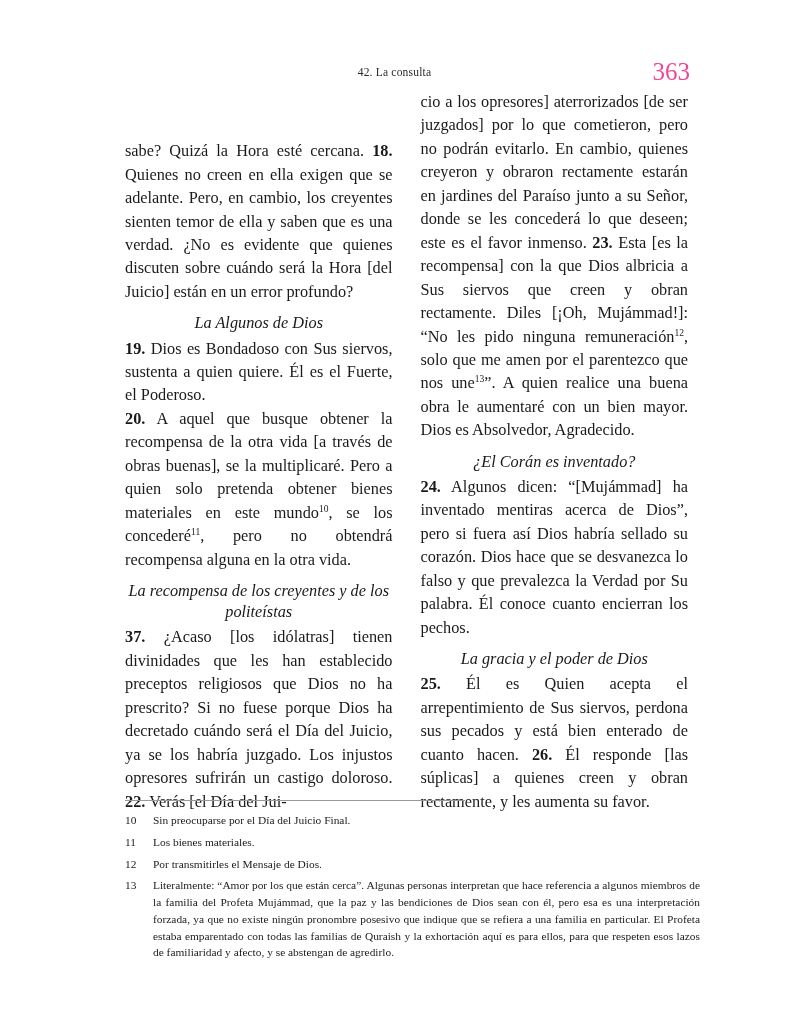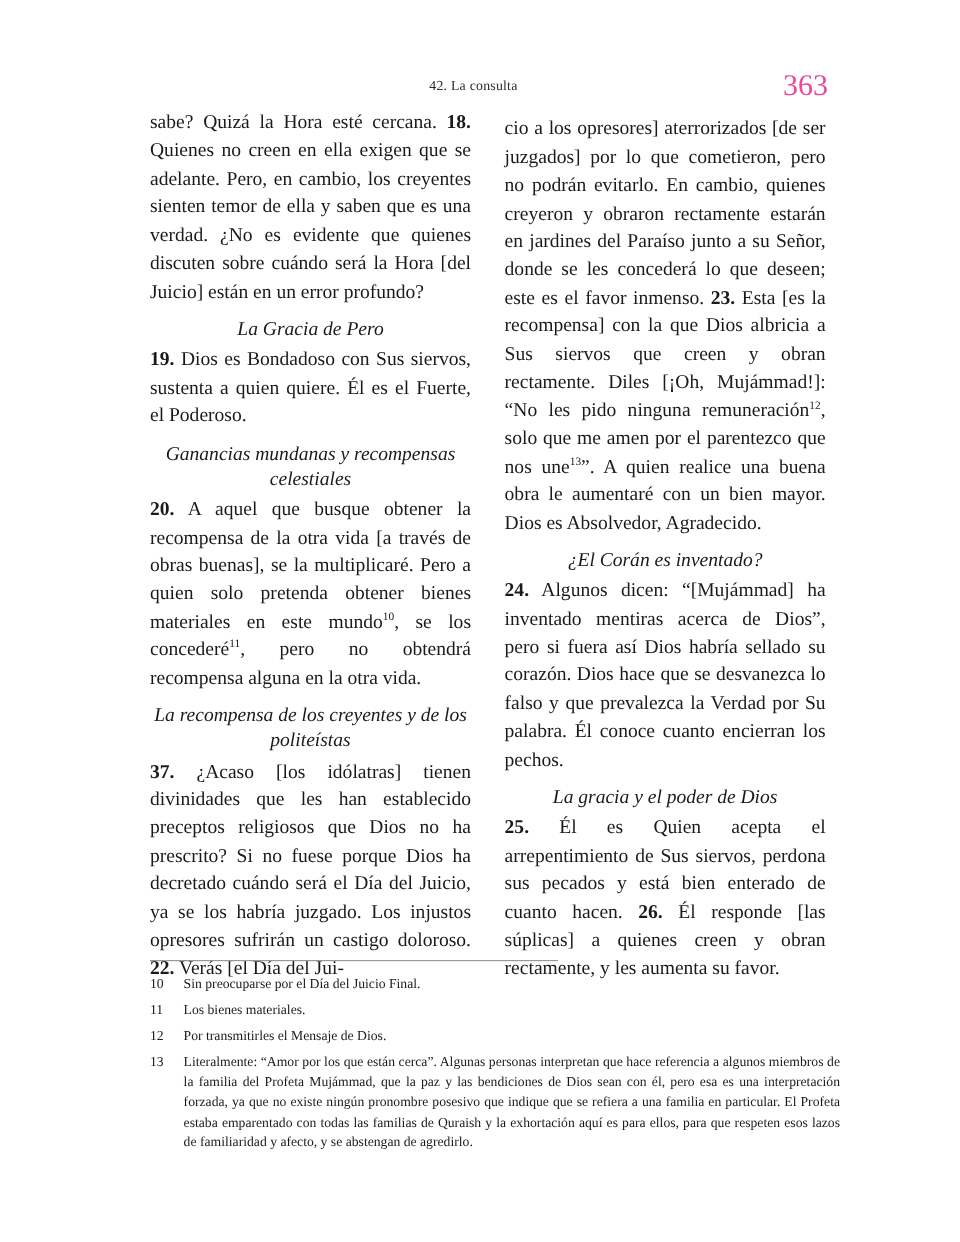--- a/index.html
+++ b/index.html
@@ -115,23 +115,22 @@
 <div class="page">
 
   <div class="header">
     <div class="running-head">42. La consulta</div>
     <div class="folio">363</div>
   </div>
 
   <div class="columns">
     <div class="col" id="col-0">
         <p>sabe? Quizá la Hora esté cercana. <span class="vnum">18.</span> Quienes no creen en ella exigen que se adelante. Pero, en cambio, los creyentes sienten temor de ella y saben que es una verdad. ¿No es evidente que quienes discuten sobre cuándo será la Hora [del Juicio] están en un error profundo?</p>
-        <div class="subhead">La Gracia de Pero</div>
+        <div class="subhead">La Algunos de Dios</div>
         <p><span class="vnum">19.</span> Dios es Bondadoso con Sus siervos, sustenta a quien quiere. Él es el Fuerte, el Poderoso.</p>
-        <div class="subhead">Ganancias mundanas y recompensas celestiales</div>
         <p><span class="vnum">20.</span> A aquel que busque obtener la recompensa de la otra vida [a través de obras buenas], se la multiplicaré. Pero a quien solo pretenda obtener bienes materiales en este mundo<sup>10</sup>, se los concederé<sup>11</sup>, pero no obtendrá recompensa alguna en la otra vida.</p>
         <div class="subhead">La recompensa de los creyentes y de los politeístas</div>
         <p><span class="vnum">37.</span> ¿Acaso [los idólatras] tienen divinidades que les han establecido preceptos religiosos que Dios no ha prescrito? Si no fuese porque Dios ha decretado cuándo será el Día del Juicio, ya se los habría juzgado. Los injustos opresores sufrirán un castigo doloroso. <span class="vnum">22.</span> Verás [el Día del Jui-</p>
       </div>
     <div class="col" id="col-1">
         <p>cio a los opresores] aterrorizados [de ser juzgados] por lo que cometieron, pero no podrán evitarlo. En cambio, quienes creyeron y obraron rectamente estarán en jardines del Paraíso junto a su Señor, donde se les concederá lo que deseen; este es el favor inmenso. <span class="vnum">23.</span> Esta [es la recompensa] con la que Dios albricia a Sus siervos que creen y obran rectamente. Diles [¡Oh, Mujámmad!]: “No les pido ninguna remuneración<sup>12</sup>, solo que me amen por el parentezco que nos une<sup>13</sup>”. A quien realice una buena obra le aumentaré con un bien mayor. Dios es Absolvedor, Agradecido.</p>
         <div class="subhead">¿El Corán es inventado?</div>
         <p><span class="vnum">24.</span> Algunos dicen: “[Mujámmad] ha inventado mentiras acerca de Dios”, pero si fuera así Dios habría sellado su corazón. Dios hace que se desvanezca lo falso y que prevalezca la Verdad por Su palabra. Él conoce cuanto encierran los pechos.</p>
         <div class="subhead">La gracia y el poder de Dios</div>
         <p><span class="vnum">25.</span> Él es Quien acepta el arrepentimiento de Sus siervos, perdona sus pecados y está bien enterado de cuanto hacen. <span class="vnum">26.</span> Él responde [las súplicas] a quienes creen y obran rectamente, y les aumenta su favor.</p>

